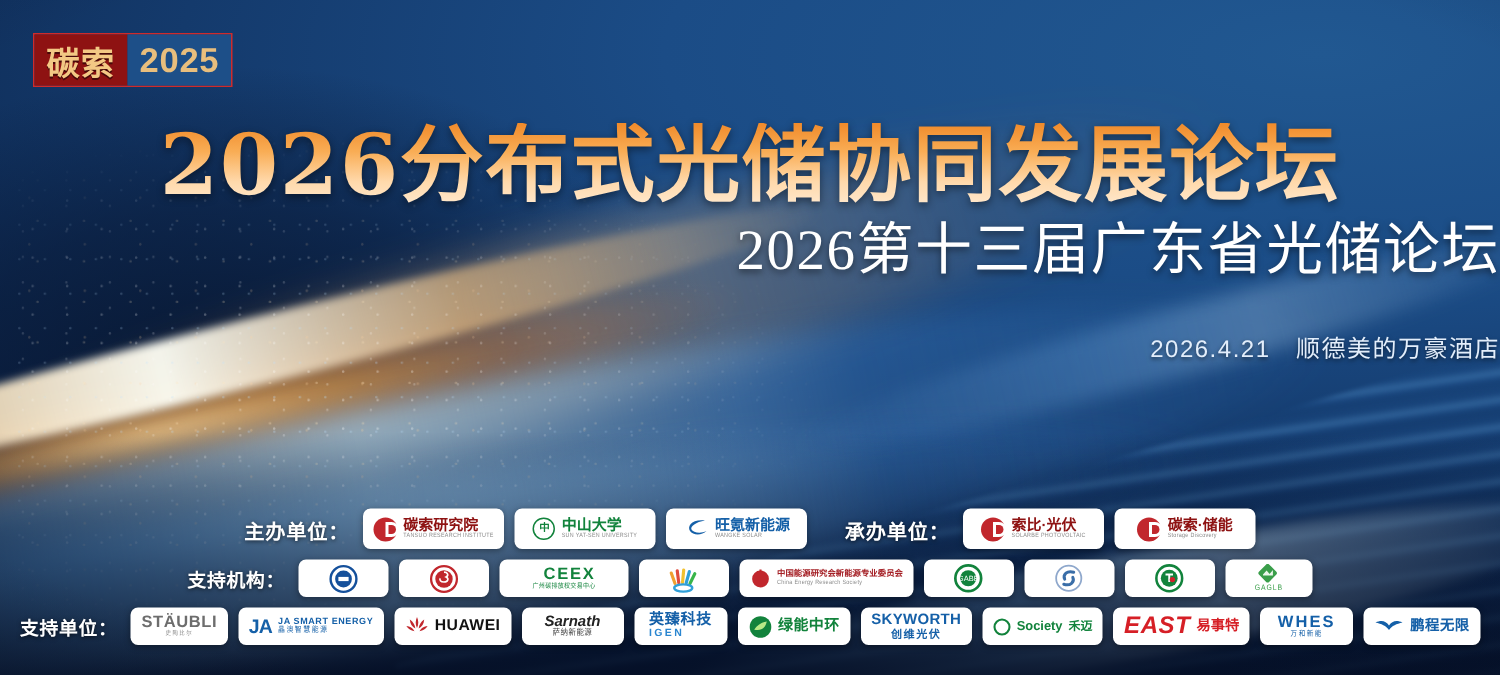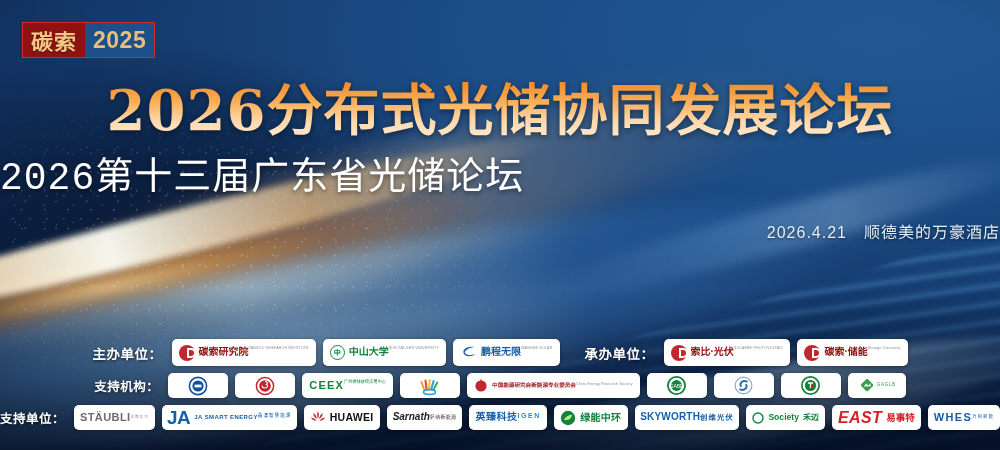--- a/index.html
+++ b/index.html
@@ -148,22 +148,22 @@
     font-size:56px;
     letter-spacing:1px;
     line-height:1;
     background:linear-gradient(180deg,#f08a2a 0%,#f9ad55 34%,#ffd9ab 70%,#ffe9cf 100%);
     -webkit-background-clip:text;background-clip:text;
     color:transparent;-webkit-text-fill-color:transparent;
     filter:drop-shadow(0 2px 3px rgba(0,0,0,.45));
     white-space:nowrap;
   }
   .subhead{
-    position:absolute;left:0;right:0;top:160px;text-align:left;z-index:7;
-    font-family:Liberation Mono, monospace;
+    position:absolute;left:0;right:0;top:148px;text-align:right;z-index:7;
+    font-family:Liberation Serif, serif;
     font-size:38px;font-weight:normal;color:#ffffff;
     letter-spacing:1px;line-height:1;
     text-shadow:0 2px 5px rgba(0,0,0,.5);
     white-space:nowrap;
   }
   .meta{
     position:absolute;left:0;right:0;top:219px;text-align:right;z-index:7;
     font-size:16px;color:#e3eefb;letter-spacing:1px;
     text-shadow:0 1px 3px rgba(0,0,0,.55);
     white-space:nowrap;
@@ -186,21 +186,21 @@
     box-shadow:0 1px 4px rgba(0,0,0,.35);
     padding:0 7px;
     overflow:hidden;
   }
   .chip.h1{height:27px;min-width:94px;}
   .chip.h2{height:25px;min-width:60px;}
   .chip.h3{height:25px;min-width:78px;}
 
   .lg{display:flex;align-items:center;gap:4px;line-height:1;}
   .mk{flex:0 0 auto;display:flex;align-items:center;justify-content:center;}
-  .txt{display:flex;justify-content:center;line-height:1.02;}
+  .txt{display:flex;flex-direction:column;justify-content:center;line-height:1.02;}
   .t1{font-size:10px;font-weight:bold;white-space:nowrap;}
   .t2{font-size:3.6px;letter-spacing:.2px;white-space:nowrap;color:#8a8a8a;transform:scaleY(1.15);}
   .t1s{font-size:8.5px;font-weight:bold;white-space:nowrap;}
 
   
   .ring{width:15px;height:15px;border-radius:50%;display:flex;align-items:center;justify-content:center;}
   .ring.green{border:1.6px solid #12833c;color:#12833c;}
   .ring.blue{border:1.6px solid #15509b;color:#15509b;}
   .ring .inner{font-size:7px;font-weight:bold;}
 
@@ -278,21 +278,21 @@
         </div>
 
         <div class="chip h1">
           <div class="lg">
             <span class="mk">
               <svg width="17" height="15" viewBox="0 0 17 15" aria-hidden="true">
                 <path d="M14 2 C5 1,2 6,4 9 C6 12,12 12,15 9 C11 11,6 10,5 8 C4 6,8 3,14 2 Z" fill="#1560a8"></path>
               </svg>
             </span>
             <span class="txt">
-              <span class="t1" style="color:#1560a8">鹏程无限</span>
+              <span class="t1" style="color:#1560a8">旺氪新能源</span>
               <span class="t2">WANGKE SOLAR</span>
             </span>
           </div>
         </div>
       </div>
 
       <div class="rowgroup" style="margin-left:18px;">
         <span class="rlabel">承办单位：</span>
 
         <div class="chip h1">
@@ -339,21 +339,21 @@
         <span class="mk">
           <svg width="20" height="20" viewBox="0 0 20 20" aria-hidden="true">
             <circle cx="10" cy="10" r="8.6" fill="none" stroke="#c1272d" stroke-width="1.5"></circle>
             <circle cx="10" cy="10" r="5.8" fill="#c1272d"></circle>
             <path d="M10 5.4 c2.6 0 3.3 2.2 1.4 3.2 c2 .9 1.4 3.4 -1.4 3.4 c-2.4 0 -3.2 -1.6 -2.4 -2.4" fill="none" stroke="#fff" stroke-width="1.1"></path>
           </svg>
         </span>
       </div>
 
       <div class="chip h2" style="min-width:86px">
-        <span class="txt" style="align-items:flex-start">
+        <span class="txt" style="align-items:flex-end">
           <span class="t1" style="color:#12833c;letter-spacing:1.2px;font-size:11px">CEEX</span>
           <span class="t2" style="color:#12833c;font-size:4px">广州碳排放权交易中心</span>
         </span>
       </div>
 
       <div class="chip h2">
         <span class="mk">
           <svg width="24" height="20" viewBox="0 0 24 20" aria-hidden="true">
             <g stroke-width="2.1" stroke-linecap="round">
               <line x1="6" y1="13" x2="3.5" y2="6" stroke="#f0a030"></line>
@@ -431,21 +431,21 @@
 
       <div class="chip h3" style="min-width:64px">
         <span class="txt" style="align-items:center">
           <span class="t1" style="color:#6d6d6d;font-size:11px;letter-spacing:.4px">STÄUBLI</span>
           <span class="t2" style="font-size:3.6px;letter-spacing:1px">史陶比尔</span>
         </span>
       </div>
 
       <div class="chip h3" style="min-width:78px">
         <div class="lg">
-          <span class="t1" style="color:#1560a8;font-size:19px;letter-spacing:-.5px">JA</span>
+          <span class="t1" style="color:#1560a8;font-size:13px;letter-spacing:-.5px">JA</span>
           <span class="txt">
             <span class="t1s" style="color:#1560a8;font-size:6px;letter-spacing:.4px">JA SMART ENERGY</span>
             <span class="t2" style="color:#1560a8;font-size:4.6px;letter-spacing:1px">晶澳智慧能源</span>
           </span>
         </div>
       </div>
 
       <div class="chip h3" style="min-width:74px">
         <div class="lg">
           <span class="mk">
@@ -515,16 +515,26 @@
         </div>
       </div>
 
       <div class="chip h3" style="min-width:62px">
         <span class="txt" style="align-items:center">
           <span class="t1" style="color:#1560a8;font-size:11px;letter-spacing:1.4px">WHES</span>
           <span class="t2" style="color:#1560a8;font-size:4.4px;letter-spacing:1px">万和新能</span>
         </span>
       </div>
 
+      <div class="chip h3" style="min-width:74px">
+        <div class="lg">
+          <span class="mk">
+            <svg width="20" height="13" viewBox="0 0 20 13" aria-hidden="true">
+              <path d="M1 4 C5 2,8 3,10 6 C12 3,15 2,19 4 C15 5,12 6,10 9 C8 6,5 5,1 4 Z" fill="#1560a8"></path>
+            </svg>
+          </span>
+          <span class="t1" style="color:#1560a8;font-size:9.6px;letter-spacing:.3px">鹏程无限</span>
+        </div>
+      </div>
     </div>
 
   </div>
 </div>
 
 </body></html>

